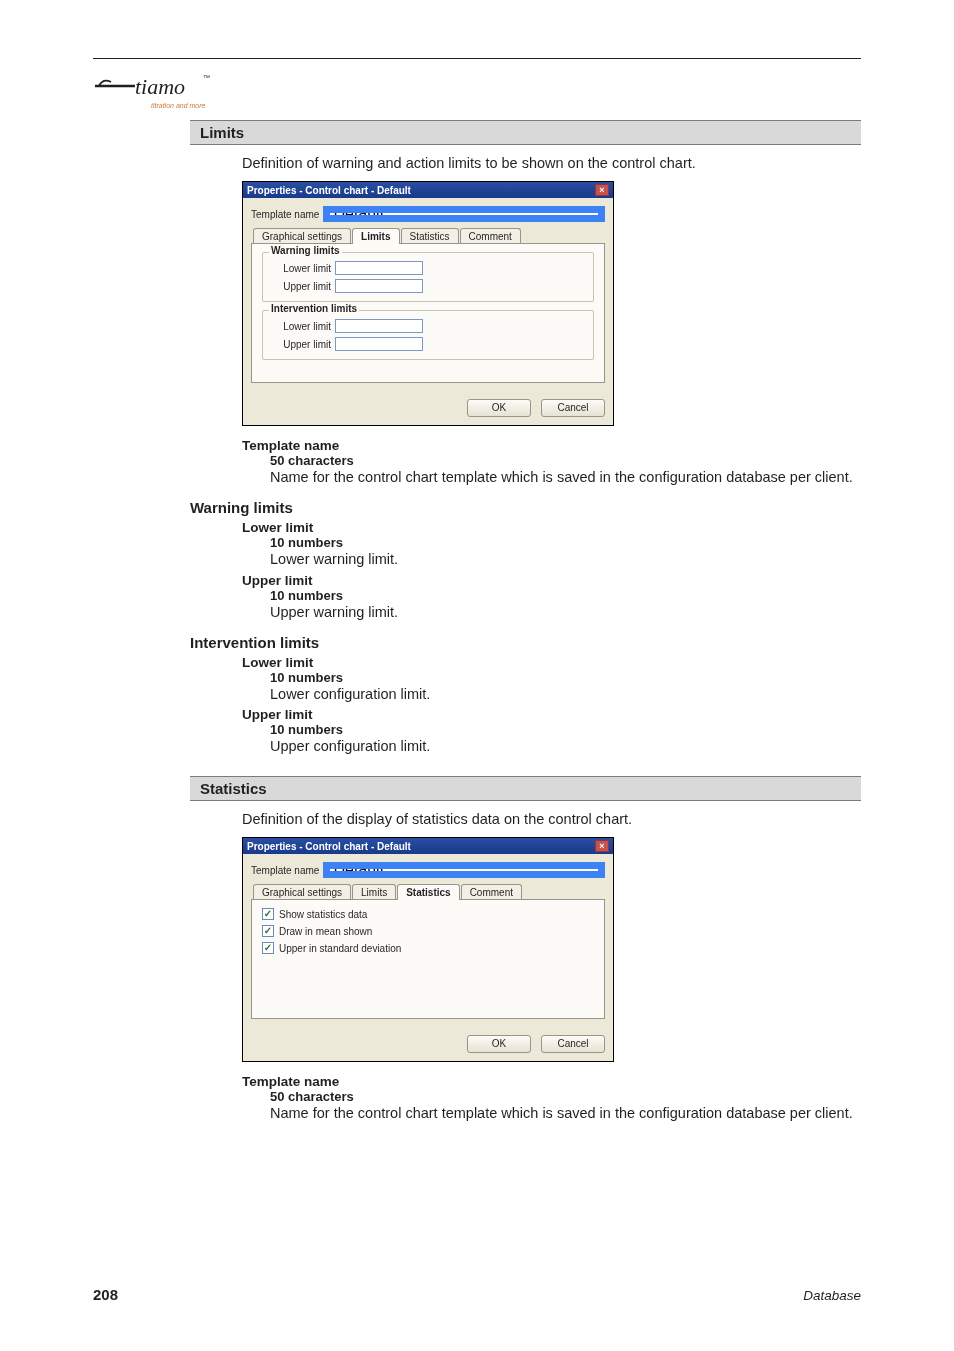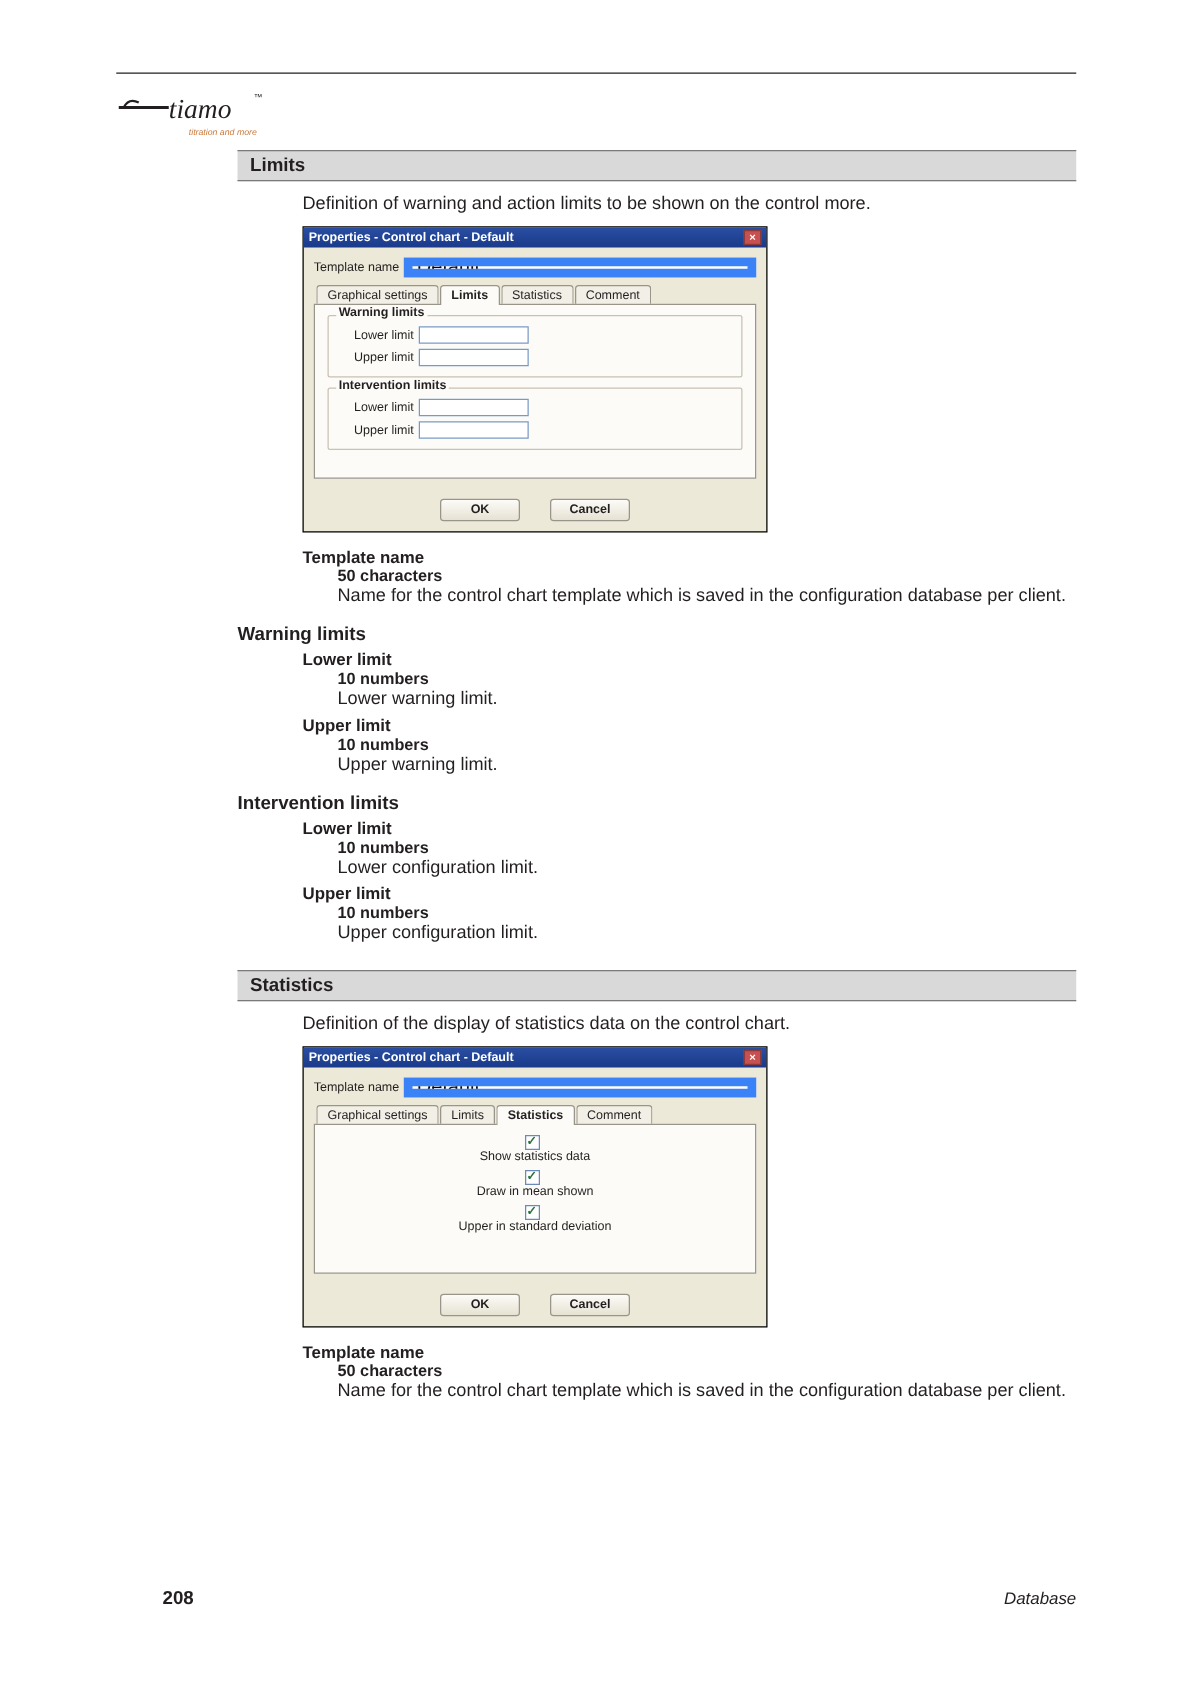--- a/index.html
+++ b/index.html
@@ -155,44 +155,42 @@
       height: 14px;
       border: 1px solid #7a9ac4;
       background: #fff;
       font-size: 10px;
     }
     .cb-row {
       display: flex;
       align-items: center;
       margin-bottom: 5px;
       font-size: 10px;
-      flex-direction: column;
     }
     .cb {
       width: 12px; height: 12px;
       border: 1px solid #6a8ab8;
       background: #fff;
       margin-right: 5px;
       display: flex;
       align-items: center;
       justify-content: center;
     }
     .cb.checked::after {
       content: "✓";
       font-size: 10px;
       line-height: 1;
       color: #28703a;
       font-weight: bold;
     }
     .dlg-buttons {
       display: flex;
-      justify-content: center;
-      gap: 24px;
+      justify-content: flex-end;
+      gap: 10px;
       padding: 8px 8px 8px 8px;
-      font-weight: bold;
     }
     .btn {
       min-width: 64px;
       height: 18px;
       border: 1px solid #99958a;
       background: linear-gradient(#fcfbf7,#e6e2d3);
       border-radius: 3px;
       font-size: 10px;
       text-align: center;
       line-height: 16px;
@@ -204,26 +202,25 @@
     .subhead {
       font-family: Arial, Helvetica, sans-serif;
       font-weight: 900;
       font-size: 15px;
       margin: 6px 0 4px 0;
     }
     .page-footer {
       position: absolute;
       left: 93px;
       right: 93px;
-      bottom: 64px;
+      bottom: 48px;
       display: flex;
       justify-content: space-between;
       align-items: baseline;
       font-size: 13.5px;
-      margin-left: 37px;
     }
     .page-footer .pn { font-weight: bold; font-size: 15px; }
     .page-footer .ft { font-style: italic; }
   </style>
 </head>
 <body>
 
 <div class="top-rule"></div>
 
 <div class="logo">
@@ -232,21 +229,21 @@
     <path d="M6 14 Q 10 6 18 10" stroke="#231f20" stroke-width="1.8" fill="none"></path>
     <text x="42" y="22" font-family="Georgia,serif" font-style="italic" font-size="22" fill="#231f20">tiamo</text>
     <text x="110" y="8" font-size="7" fill="#231f20">™</text>
   </svg>
   <div class="logo-sub">titration and more</div>
 </div>
 
 <div class="content">
 
   <div class="section-head">Limits</div>
-  <div class="intro">Definition of warning and action limits to be shown on the control more.</div>
+  <div class="intro">Definition of warning and action limits to be shown on the control chart.</div>
 
   <div class="dlg">
     <div class="dlg-title">
       <span>Properties - Control chart - Default</span>
       <div class="dlg-close">×</div>
     </div>
     <div class="dlg-body">
       <div class="field-row">
         <label>Template name</label>
         <input type="text" value="Default" style="">

